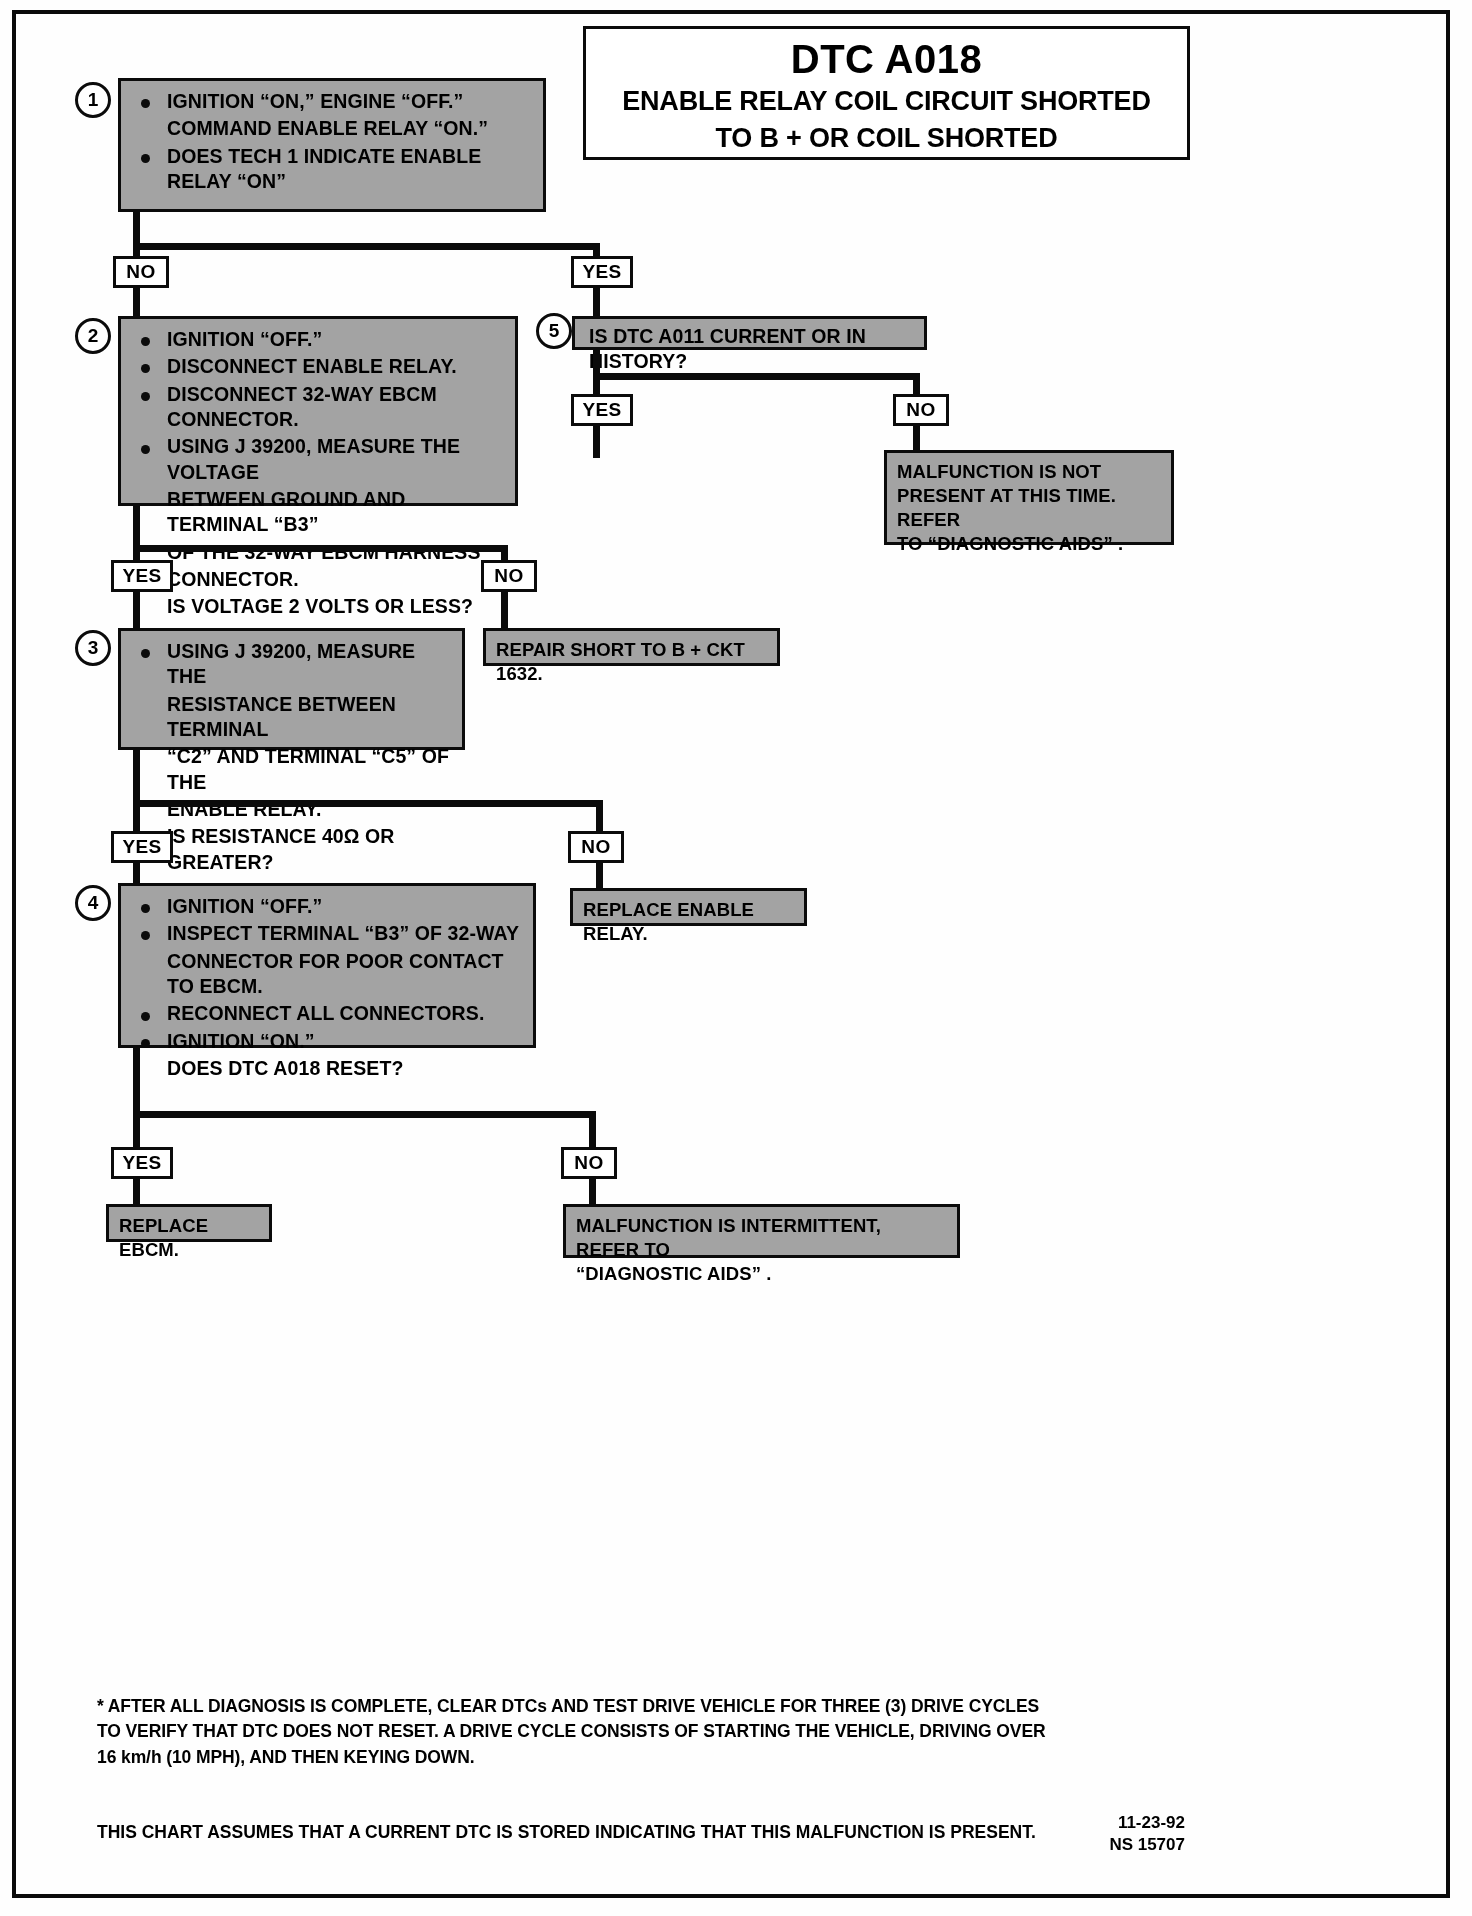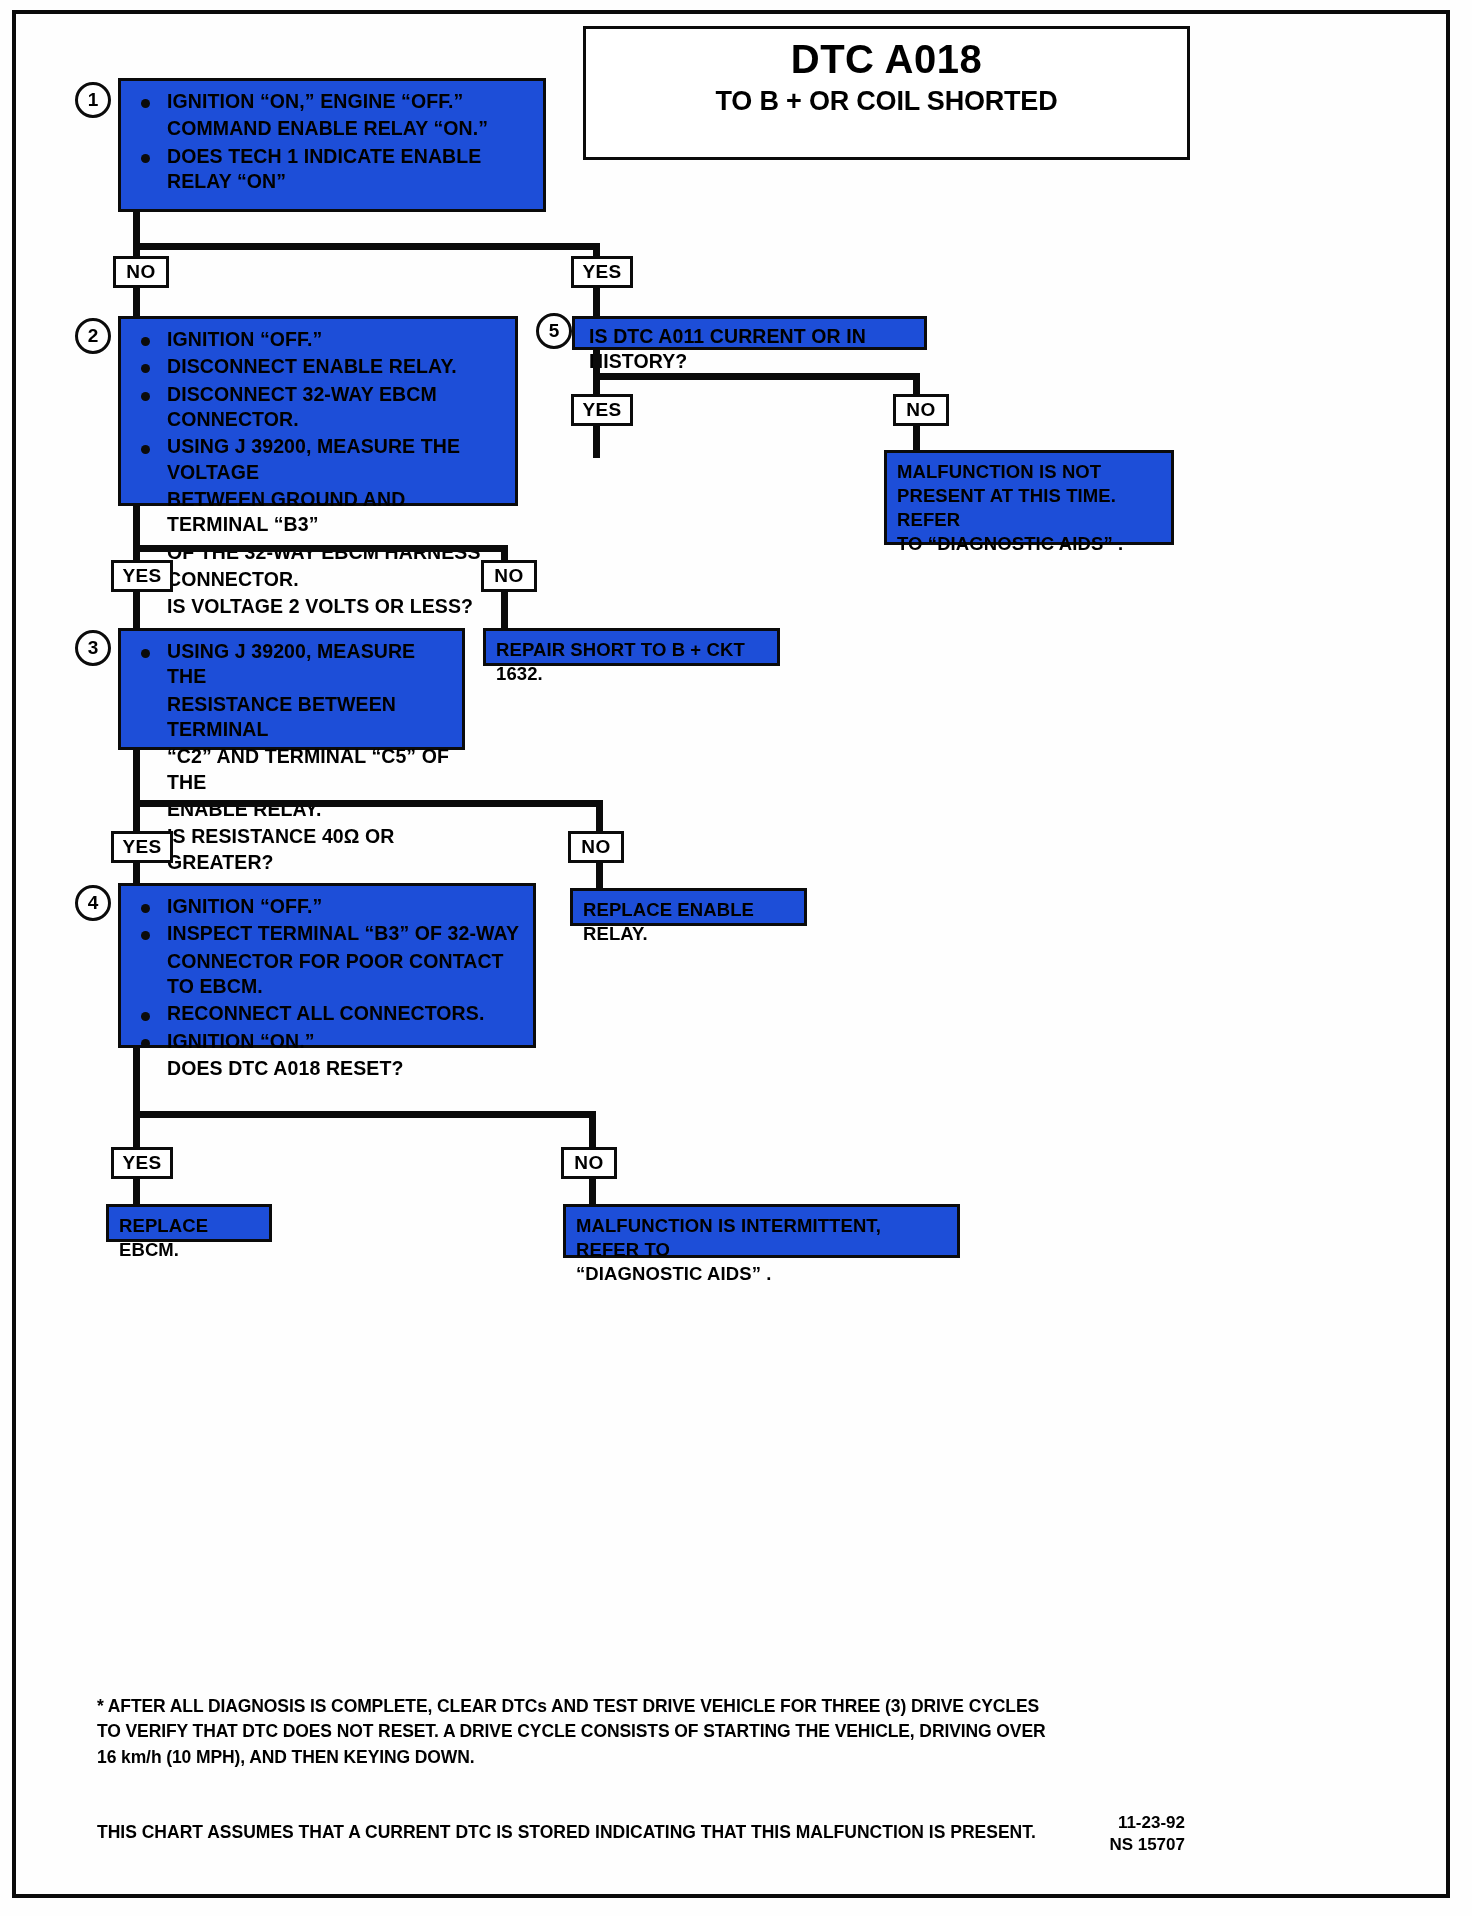--- a/index.html
+++ b/index.html
@@ -17,21 +17,21 @@
   .page-frame{
     position:absolute;left:12px;top:10px;width:1438px;height:1888px;
     border:4px solid #0a0a0a;
     box-sizing:border-box;
   }
 
   
   .box{
     position:absolute;
     border:3px solid #0b0b0b;
-    background:#1d4ed8;
+    background:#a3a3a3;
     box-sizing:border-box;
     font-weight:bold;
     letter-spacing:0.1px;
     line-height:1.30;
   }
   .box .inner{padding:8px 10px 8px 12px;}
   ul.steps{
     margin:0;padding:0;list-style:none;
   }
   ul.steps li{
@@ -117,20 +117,21 @@
 </style>
 </head>
 <body>
 
 <div id="page">
 
   <div class="page-frame"></div>
 
   <div class="titlebox" style="left:583px;top:26px;width:607px;height:134px;">
     <div class="t-dtc">DTC A018</div>
+    <div class="t-sub">ENABLE RELAY COIL CIRCUIT SHORTED</div>
     <div class="t-sub">TO B + OR COIL SHORTED</div>
   </div>
 
   <div class="stepnum" style="left:75px;top:82px;">1</div>
   <div class="box fs19" style="left:118px;top:78px;width:428px;height:134px;">
     <div class="inner">
       <ul class="steps">
         <li class="bulleted">IGNITION “ON,” ENGINE “OFF.”</li>
         <li class="cont">COMMAND ENABLE RELAY “ON.”</li>
         <li class="bulleted">DOES TECH 1 INDICATE ENABLE RELAY “ON”</li>

